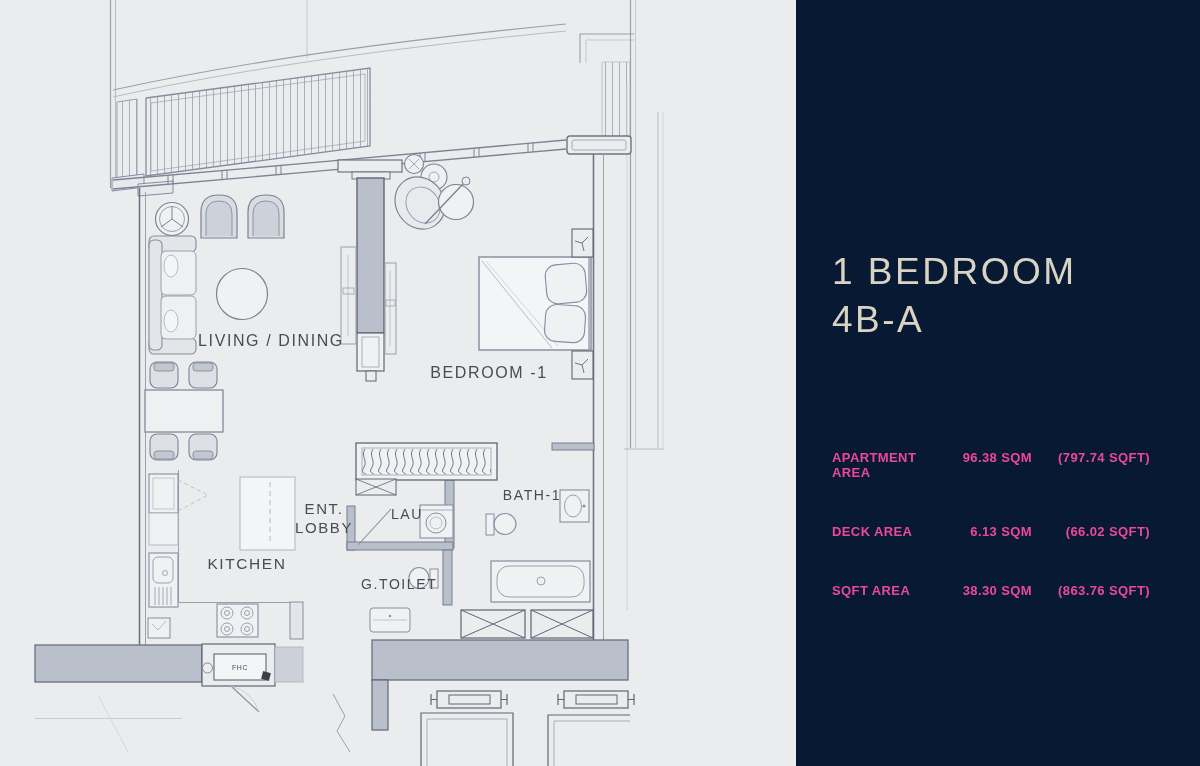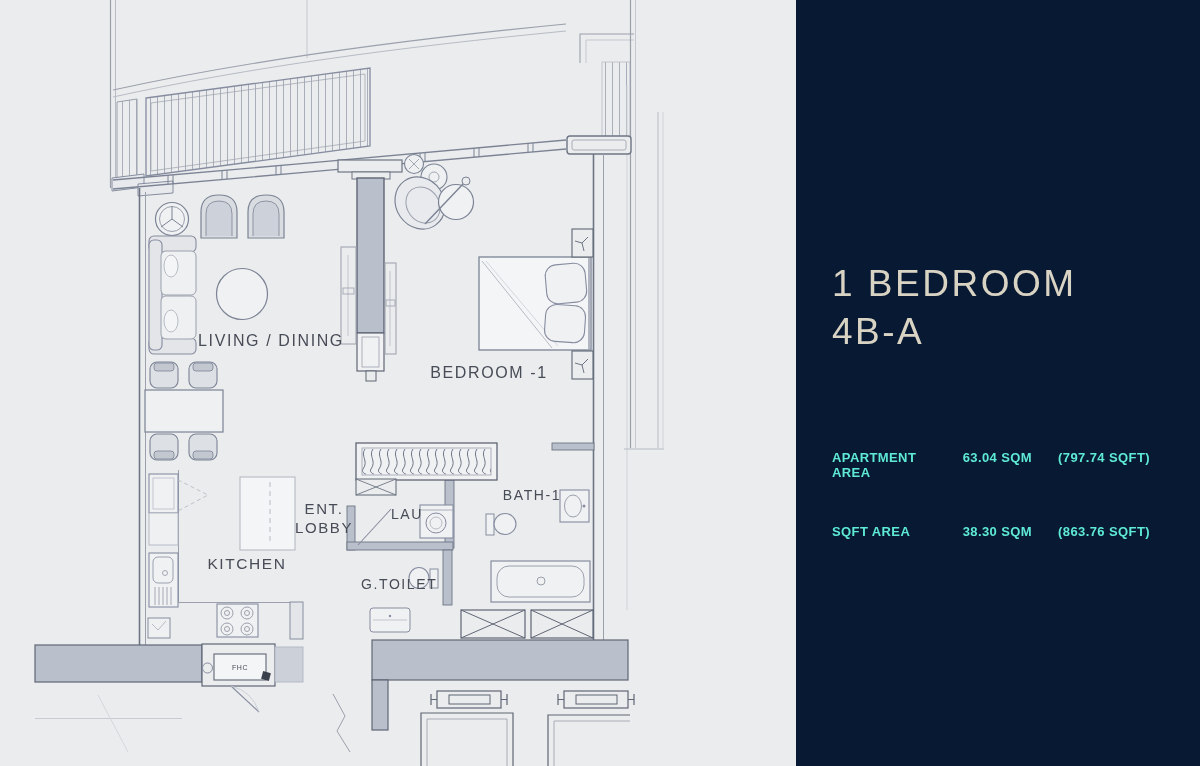--- a/index.html
+++ b/index.html
@@ -1,23 +1,23 @@
 <!DOCTYPE html>
 <html><head>
 <meta charset="utf-8">
 <style>
   html,body{margin:0;padding:0;background:#ebeced;}
   .stage{position:relative;width:1200px;height:766px;background:#ebeced;overflow:hidden;
          font-family:"Liberation Sans",sans-serif;}
   .plan-wrap{position:absolute;left:0;top:0;width:804px;height:766px;}
   .panel{position:absolute;left:796px;top:0;width:404px;height:766px;background:#081a33;}
   .panel .title{position:absolute;left:36px;top:248px;font-size:37px;line-height:48px;
-                font-weight:400;letter-spacing:2.5px;color:#d9d3c4;margin-top:12px;}
+                font-weight:400;letter-spacing:2.5px;color:#d9d3c4;}
   .panel .rows{position:absolute;left:36px;top:426px;width:318px;}
-  .panel .row{display:flex;align-items:baseline;margin-bottom:20px;color:#5eead4;
+  .panel .row{display:flex;align-items:baseline;margin-bottom:20px;color:#ec4899;
               font-size:13px;font-weight:bold;letter-spacing:.4px;}
   .panel .row .lbl{flex:1;text-align:left;}
   .panel .row .sqm{width:88px;text-align:right;white-space:nowrap;}
   .panel .row .sqft{width:118px;text-align:right;white-space:nowrap;margin-top:24px;}
   svg text{font-family:"Liberation Sans",sans-serif;fill:#474c57;}
   .roomlabel{letter-spacing:1.6px;}
 </style>
 </head>
 <body>
 
@@ -316,22 +316,27 @@
   </div>
 
   <div class="panel">
     <div class="title">
       <div>1 BEDROOM</div>
       <div>4B-A</div>
     </div>
     <div class="rows">
       <div class="row">
         <span class="lbl">APARTMENT AREA</span>
-        <span class="sqm">63.04 SQM</span>
+        <span class="sqm">96.38 SQM</span>
         <span class="sqft">(797.74 SQFT)</span>
+      </div>
+      <div class="row">
+        <span class="lbl">DECK AREA</span>
+        <span class="sqm">6.13 SQM</span>
+        <span class="sqft">(66.02 SQFT)</span>
       </div>
       <div class="row">
         <span class="lbl">SQFT AREA</span>
         <span class="sqm">38.30 SQM</span>
         <span class="sqft">(863.76 SQFT)</span>
       </div>
     </div>
   </div>
 </div>
 

